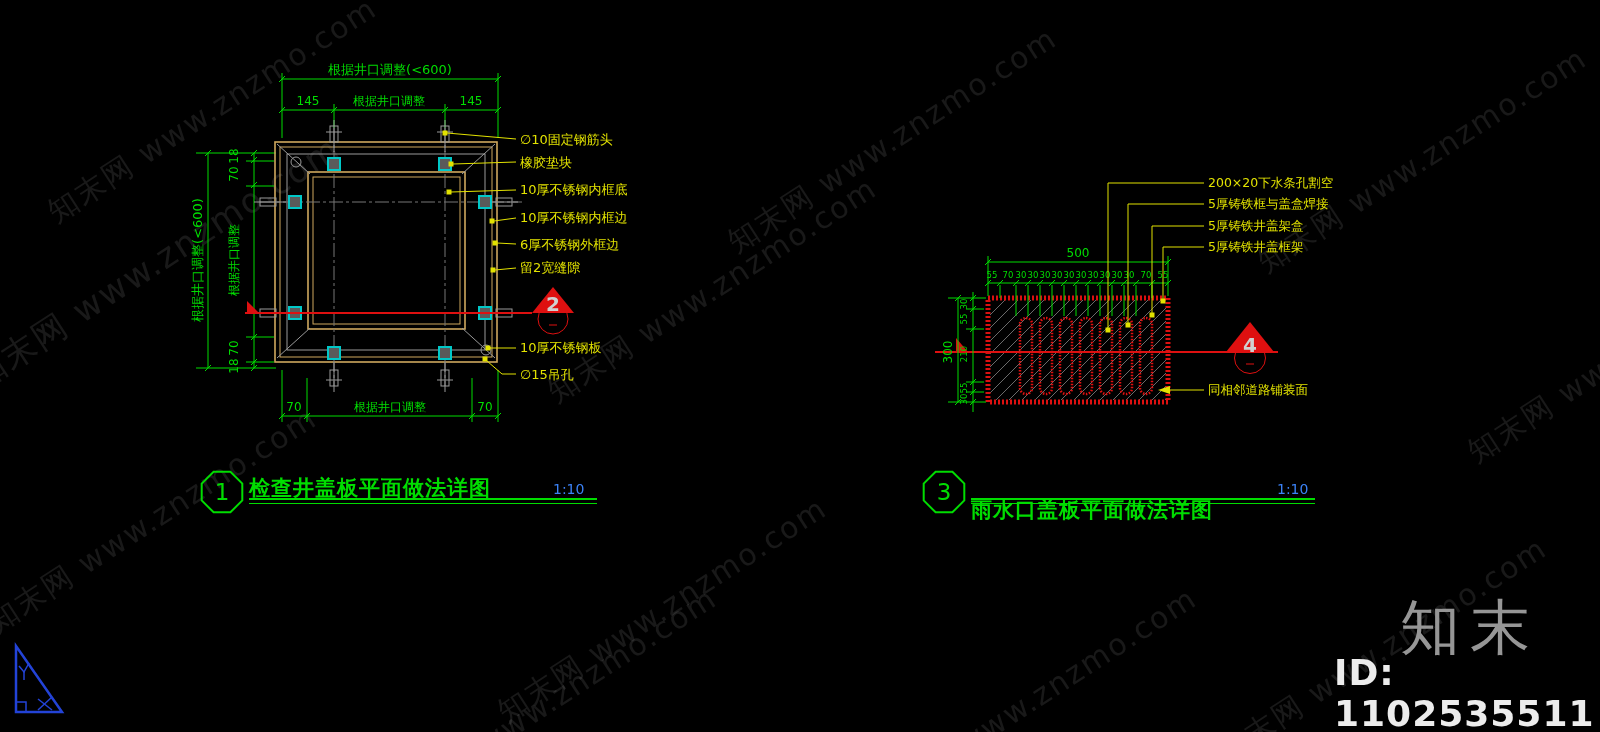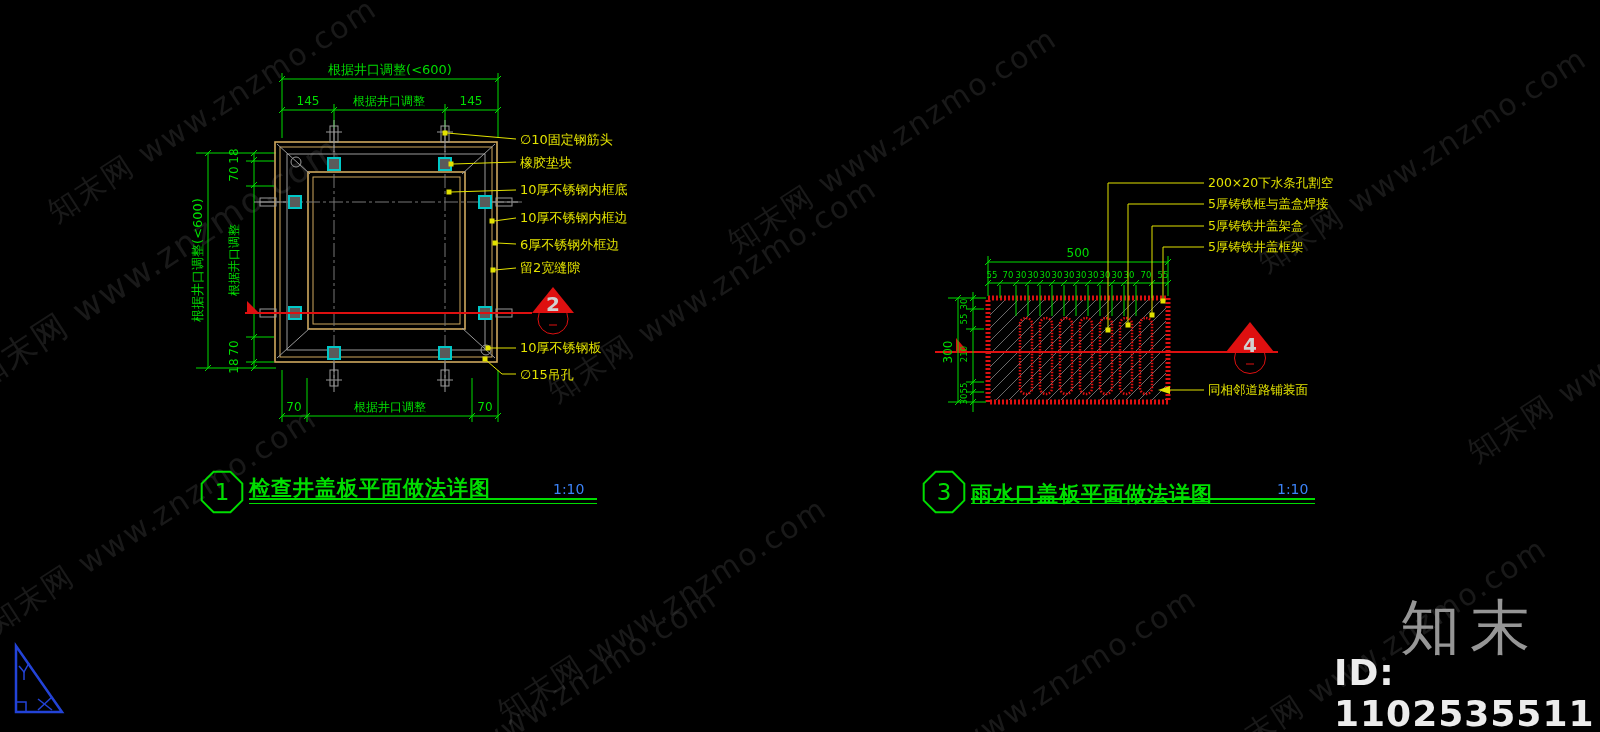--- a/index.html
+++ b/index.html
@@ -342,21 +342,21 @@
   </svg>
   <div class="title-text" style="left:249px;top:474px;">检查井盖板平面做法详图</div>
   <div class="scale-text" style="left:553px;top:481px;">1:10</div>
   <div class="uline" style="left:249px;top:498px;width:348px;height:2px;"></div>
   <div class="uline" style="left:249px;top:503px;width:348px;height:1px;"></div>
 
   <svg style="left:921px;top:469px;" width="46" height="46" viewBox="0 0 46 46">
     <polygon points="31.4,2.7 43.3,14.6 43.3,31.4 31.4,43.3 14.6,43.3 2.7,31.4 2.7,14.6 14.6,2.7" fill="none" stroke="#00dd00" stroke-width="2"></polygon>
     <text x="23" y="31" text-anchor="middle" font-size="23" fill="#00dd00">3</text>
   </svg>
-  <div class="title-text" style="left:971px;top:480px;">雨水口盖板平面做法详图</div>
+  <div class="title-text" style="left:971px;top:496px;">雨水口盖板平面做法详图</div>
   <div class="scale-text" style="left:1277px;top:481px;">1:10</div>
   <div class="uline" style="left:971px;top:498px;width:344px;height:2px;"></div>
   <div class="uline" style="left:971px;top:503px;width:344px;height:1px;"></div>
 
   <svg style="left:0px;top:636px;" width="120" height="96" viewBox="0 0 120 96">
     <polygon points="16,10 16,76 62,76" fill="none" stroke="#2343d7" stroke-width="2.5"></polygon>
     <rect x="16" y="66" width="10" height="10" fill="none" stroke="#2343d7" stroke-width="1.5"></rect>
     <polyline points="19,30 24,36 29,27" fill="none" stroke="#2343d7" stroke-width="1.5"></polyline>
     <line x1="24" y1="36" x2="24" y2="44" stroke="#2343d7" stroke-width="1.5"></line>
     <line x1="38" y1="63" x2="52" y2="74" stroke="#2343d7" stroke-width="1.5"></line>

